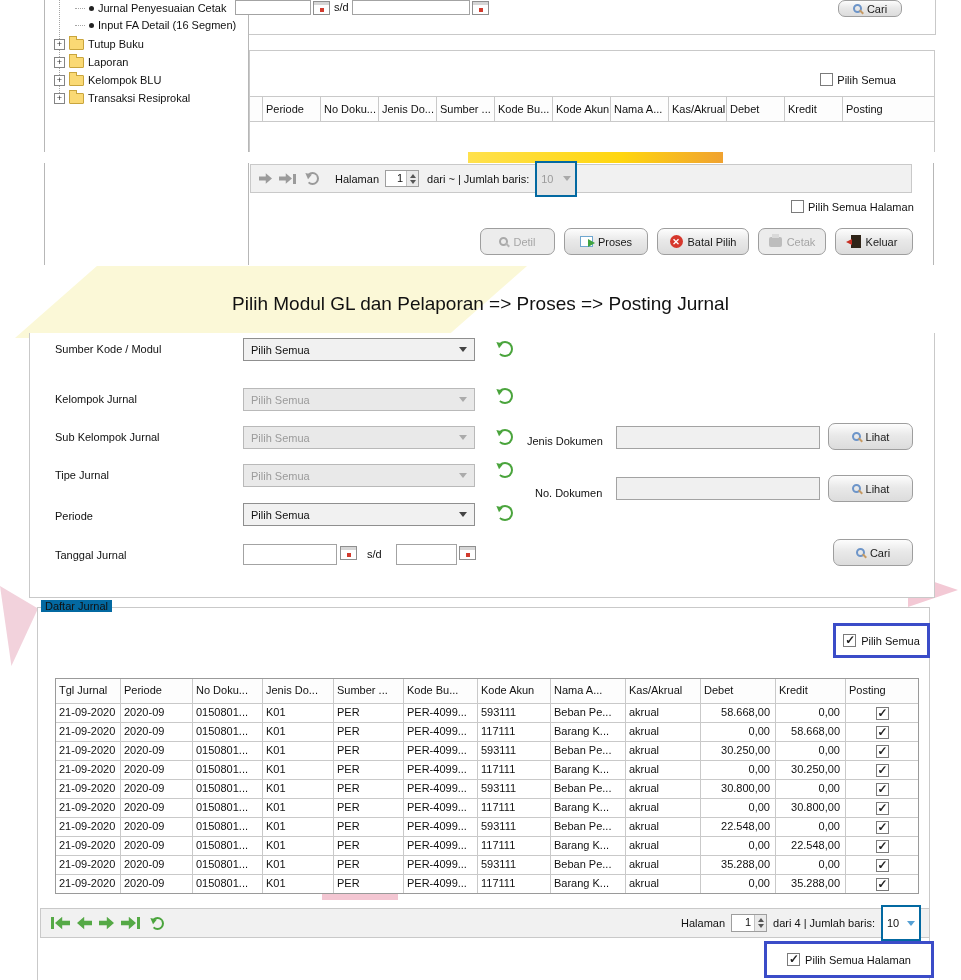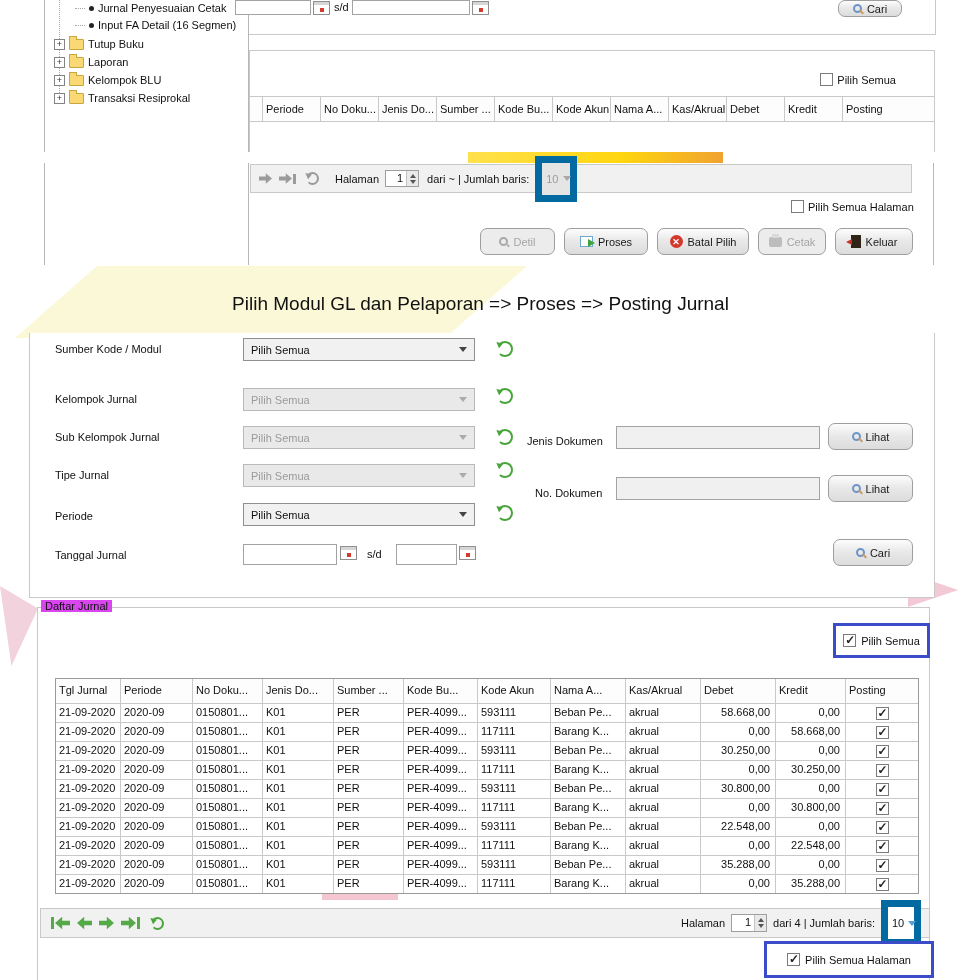--- a/index.html
+++ b/index.html
@@ -116,38 +116,38 @@
   .caption { position:absolute; left:0; top:293px; width:961px; text-align:center; font-size:19px;
         color:#111; z-index:2; }
 
   
   .form-frame { position:absolute; left:29px; top:333px; width:906px; height:265px; background:#fff;
         border-left:1px solid #c9c9c9; border-right:1px solid #c9c9c9; border-bottom:1px solid #c9c9c9; z-index:2; }
 
   
   .group-frame { position:absolute; left:37px; top:607px; width:893px; height:373px;
         border:1px solid #c9c9c9; border-bottom:none; z-index:1; }
-  .group-label { position:absolute; left:41px; top:600px; background:#d946ef; padding:0 4px; z-index:2; }
+  .group-label { position:absolute; left:41px; top:600px; background:#0369a1; padding:0 4px; z-index:2; }
   .bluebox { position:absolute; border:3px solid #3b4cc8; display:flex; align-items:center;
         justify-content:center; gap:5px; background:#fff; z-index:3; white-space:nowrap; }
   .dtable { position:absolute; left:55px; top:678px; width:864px; border:1px solid #9a9a9a; z-index:2; background:#fff; }
   .drow { display:flex; height:19px; border-top:1px solid #c9c9c9; }
   .drow.head { height:24px; border-top:none; background:#fdfdfd; }
   .drow > div { border-right:1px solid #c9c9c9; padding:2px 3px 0 3px; overflow:hidden; white-space:nowrap; }
   .drow.head > div { padding-top:5px; }
   .drow > div:last-child { border-right:none; }
   .drow > div.num { text-align:right; padding-right:5px; }
   .drow > div.ctr { display:flex; align-items:center; justify-content:center; padding-top:0; }
   .c0{width:65px}.c1{width:72px}.c2{width:70px}.c3{width:71px}.c4{width:70px}.c5{width:74px}
   .c6{width:73px}.c7{width:75px}.c8{width:75px}.c9{width:75px}.c10{width:70px}.c11{width:73px; flex:1;}
   .pagbar { position:absolute; left:40px; top:908px; width:890px; height:30px; background:#f1f1f1;
         border:1px solid #c9c9c9; display:flex; align-items:center; z-index:2; }
   .pagbar .nav { display:flex; align-items:center; gap:7px; margin-left:10px; }
   .pagbar .rightside { margin-left:auto; display:flex; align-items:center; margin-right:8px; gap:6px; }
-  .dd { position:relative; background:#fff; border:7px solid #0369a1; display:flex; align-items:center;
+  .dd { position:relative; background:#fff; border:2px solid #0369a1; display:flex; align-items:center;
         padding:16px 4px; gap:4px; }
   .dd.disabled { background:#e5e5e5; color:#9b9b9b; }
   .dd .caret { width:0; height:0; border-left:4px solid transparent; border-right:4px solid transparent; border-top:5px solid #56a0d4; margin-left:auto; }
   .dd.disabled .caret { border-top-color:#a9a9a9; }
 </style>
 </head>
 <body>
 
 <div id="root">
 

